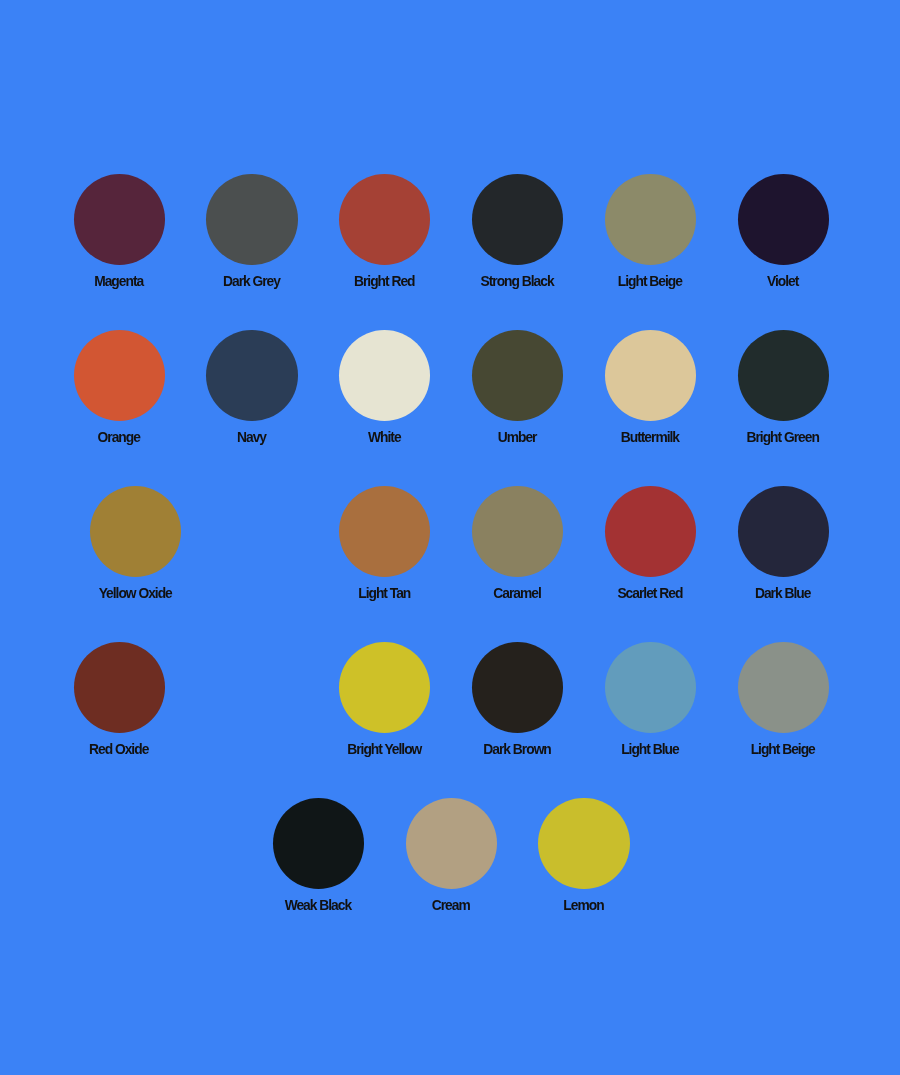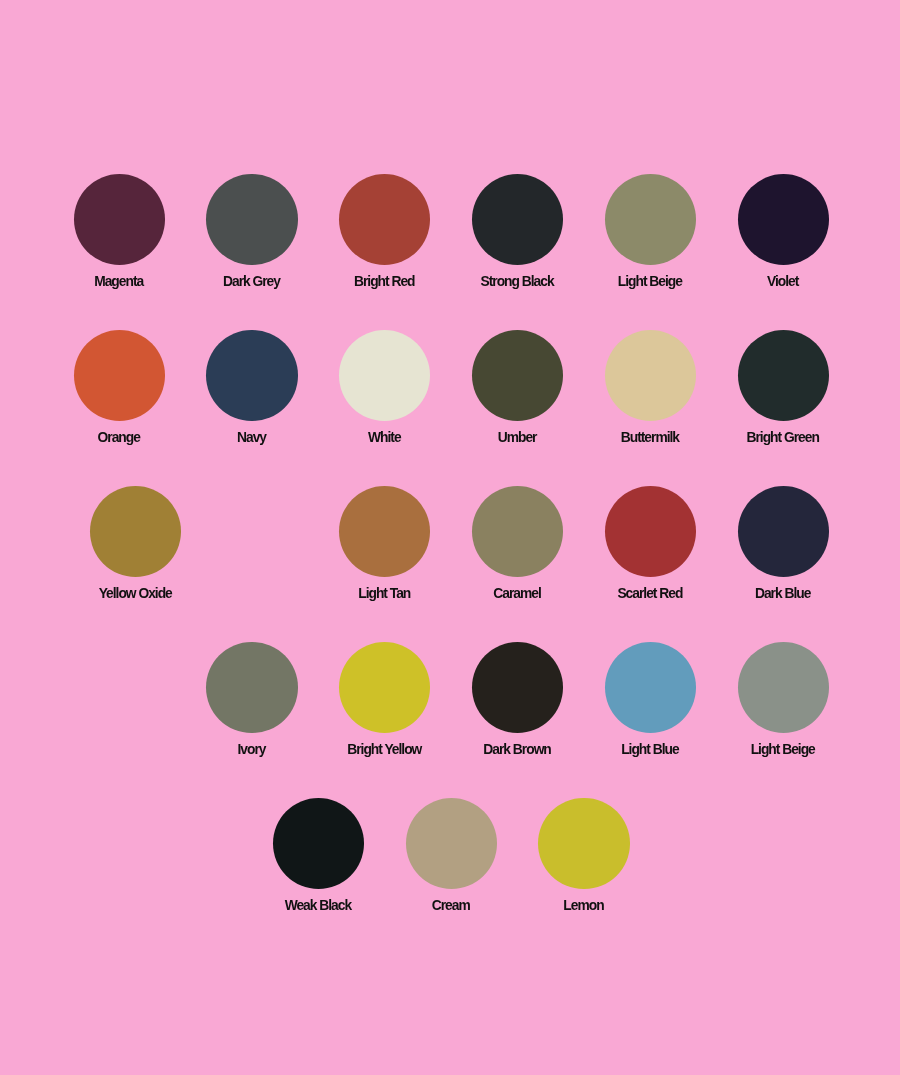--- a/index.html
+++ b/index.html
@@ -9,21 +9,21 @@
     height: 1075px;
     background: #ffffff;
     font-family: "Liberation Sans", sans-serif;
     overflow: hidden;
     -webkit-font-smoothing: antialiased;
   }
   #swatch-chart {
     position: relative;
     width: 900px;
     height: 1075px;
-    background: #f9a8d4;
+    background: #3b82f6;
   }
   .swatch-row {
     position: absolute;
     left: 0;
     width: 900px;
     height: 116px;
   }
   .swatch-cell {
     position: absolute;
     top: 0;
@@ -126,23 +126,23 @@
     <div class="swatch-cell" style="left:471.9px">
       <span class="swatch-dot" style="background: rgb(138, 129, 96);"></span>
       <span class="swatch-label">Caramel</span>
     </div>
     <div class="swatch-cell" style="left:737.5px">
       <span class="swatch-dot" style="background: rgb(36, 38, 59);"></span>
       <span class="swatch-label">Dark Blue</span>
     </div>
   </div>
   <div class="swatch-row" style="top:641.7px">
-    <div class="swatch-cell" style="left:206.3px">
-      <span class="swatch-dot" style="background: rgb(115, 118, 101);"></span>
-      <span class="swatch-label">Ivory</span>
+    <div class="swatch-cell" style="left:73.5px">
+      <span class="swatch-dot" style="background: rgb(110, 45, 34);"></span>
+      <span class="swatch-label">Red Oxide</span>
     </div>
     <div class="swatch-cell" style="left:471.9px">
       <span class="swatch-dot" style="background: rgb(37, 33, 28);"></span>
       <span class="swatch-label">Dark Brown</span>
     </div>
     <div class="swatch-cell" style="left:339.1px">
       <span class="swatch-dot" style="background: rgb(206, 193, 40);"></span>
       <span class="swatch-label">Bright Yellow</span>
     </div>
     <div class="swatch-cell" style="left:604.7px">

